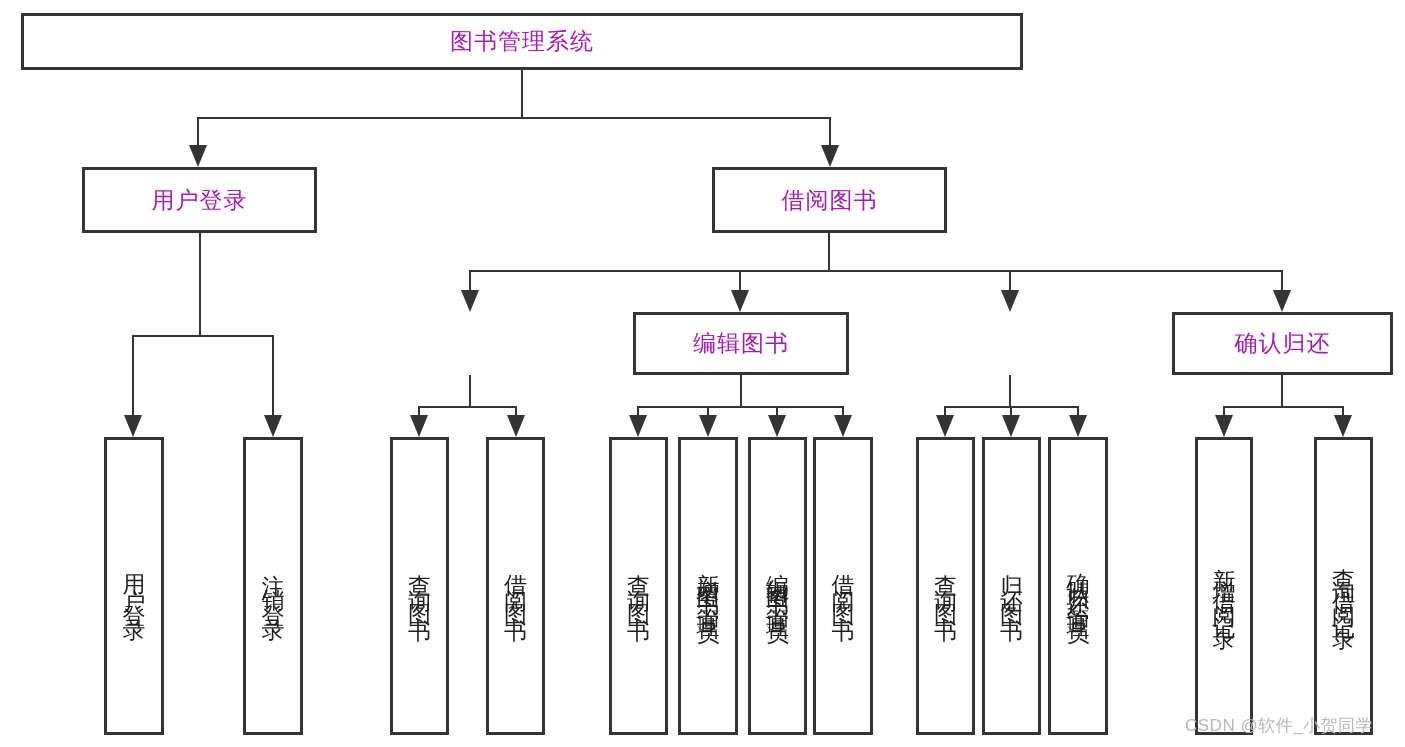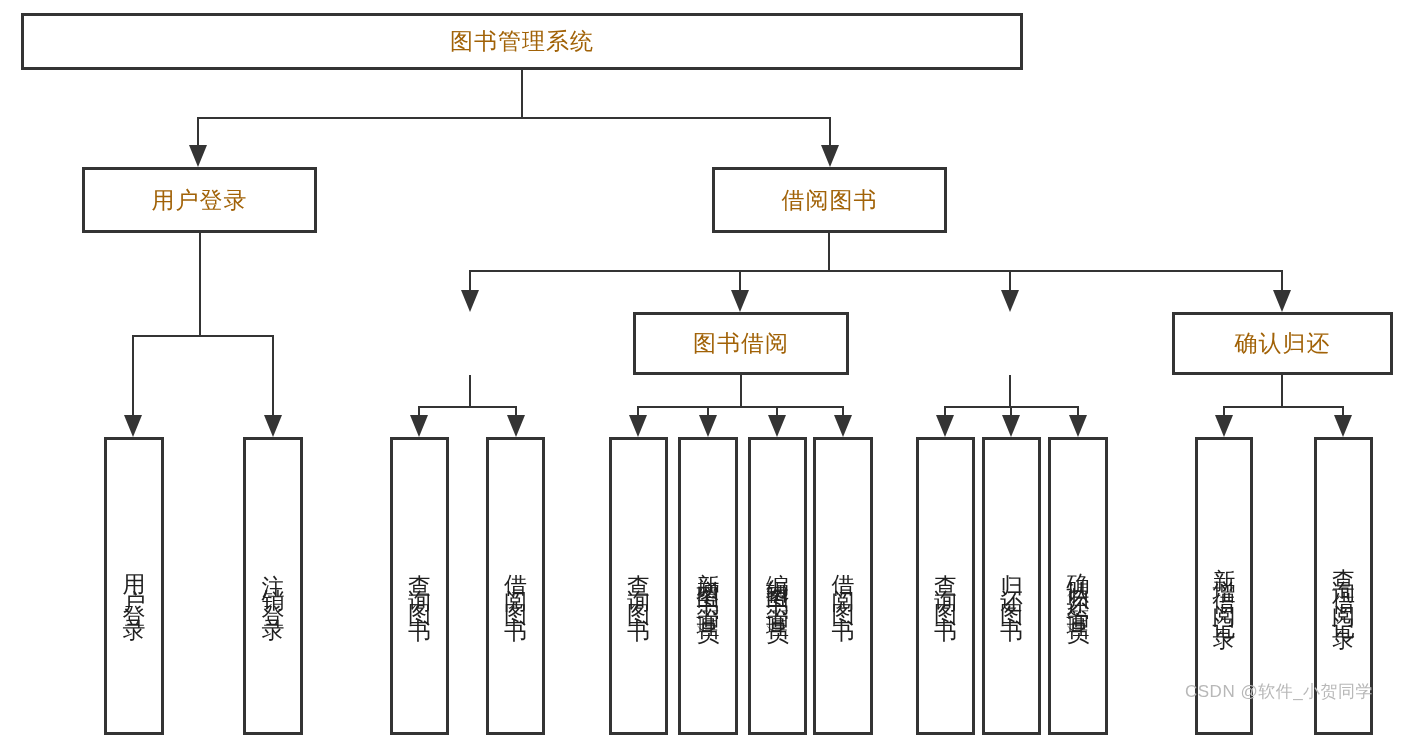--- a/index.html
+++ b/index.html
@@ -7,38 +7,38 @@
     position:relative;width:1405px;height:747px;background:#ffffff;
     font-family:"Liberation Sans","DejaVu Sans",sans-serif;
     color:#1f1f1f;overflow:hidden;
   }
   .box{
     position:absolute;box-sizing:border-box;
     border:3px solid #343434;background:#ffffff;
     display:flex;align-items:center;justify-content:center;
   }
   .hlabel{
-    font-size:23px;letter-spacing:1px;color:#a16207;white-space:nowrap;
+    font-size:23px;letter-spacing:1px;color:#a21caf;white-space:nowrap;
   }
   .vlabel{
     writing-mode:vertical-rl;text-orientation:mixed;
     font-size:23px;color:#1f1f1f;white-space:nowrap;line-height:1;
   }
   .sp-s{letter-spacing:15px;}
   .sp-m{letter-spacing:12px;}
   .sp-l{letter-spacing:7px;}
   .vline{position:absolute;width:2px;background:#343434;}
   .hline{position:absolute;height:2px;background:#343434;}
   .arr{
     position:absolute;width:0;height:0;
     border-left:9px solid transparent;border-right:9px solid transparent;
     border-top:22px solid #343434;
   }
   .watermark{
-    position:absolute;left:1185px;top:680px;width:215px;
+    position:absolute;left:1185px;top:714px;width:215px;
     font-size:17px;color:#b8b8b8;letter-spacing:0.5px;white-space:nowrap;
   }
 </style>
 </head>
 <body>
 
 <div class="stage">
 
   <div class="box" style="left:21px;top:13px;width:1002px;height:57px">
     <span class="hlabel">图书管理系统</span>
@@ -70,21 +70,21 @@
   <div class="vline" style="left:469px;top:270px;height:28px"></div>
   <div class="arr" style="left:461px;top:290px"></div>
   <div class="vline" style="left:739px;top:270px;height:28px"></div>
   <div class="arr" style="left:731px;top:290px"></div>
   <div class="vline" style="left:1009px;top:270px;height:28px"></div>
   <div class="arr" style="left:1001px;top:290px"></div>
   <div class="vline" style="left:1281px;top:270px;height:28px"></div>
   <div class="arr" style="left:1273px;top:290px"></div>
 
   <div class="box" style="left:633px;top:312px;width:216px;height:63px">
-    <span class="hlabel">图书借阅</span>
+    <span class="hlabel">编辑图书</span>
   </div>
   <div class="box" style="left:1172px;top:312px;width:221px;height:63px">
     <span class="hlabel">确认归还</span>
   </div>
 
   <div class="vline" style="left:469px;top:375px;height:32px"></div>
   <div class="hline" style="left:419px;top:406px;width:98px"></div>
   <div class="vline" style="left:418px;top:406px;height:15px"></div>
   <div class="arr" style="left:410px;top:415px"></div>
   <div class="vline" style="left:515px;top:406px;height:15px"></div>

